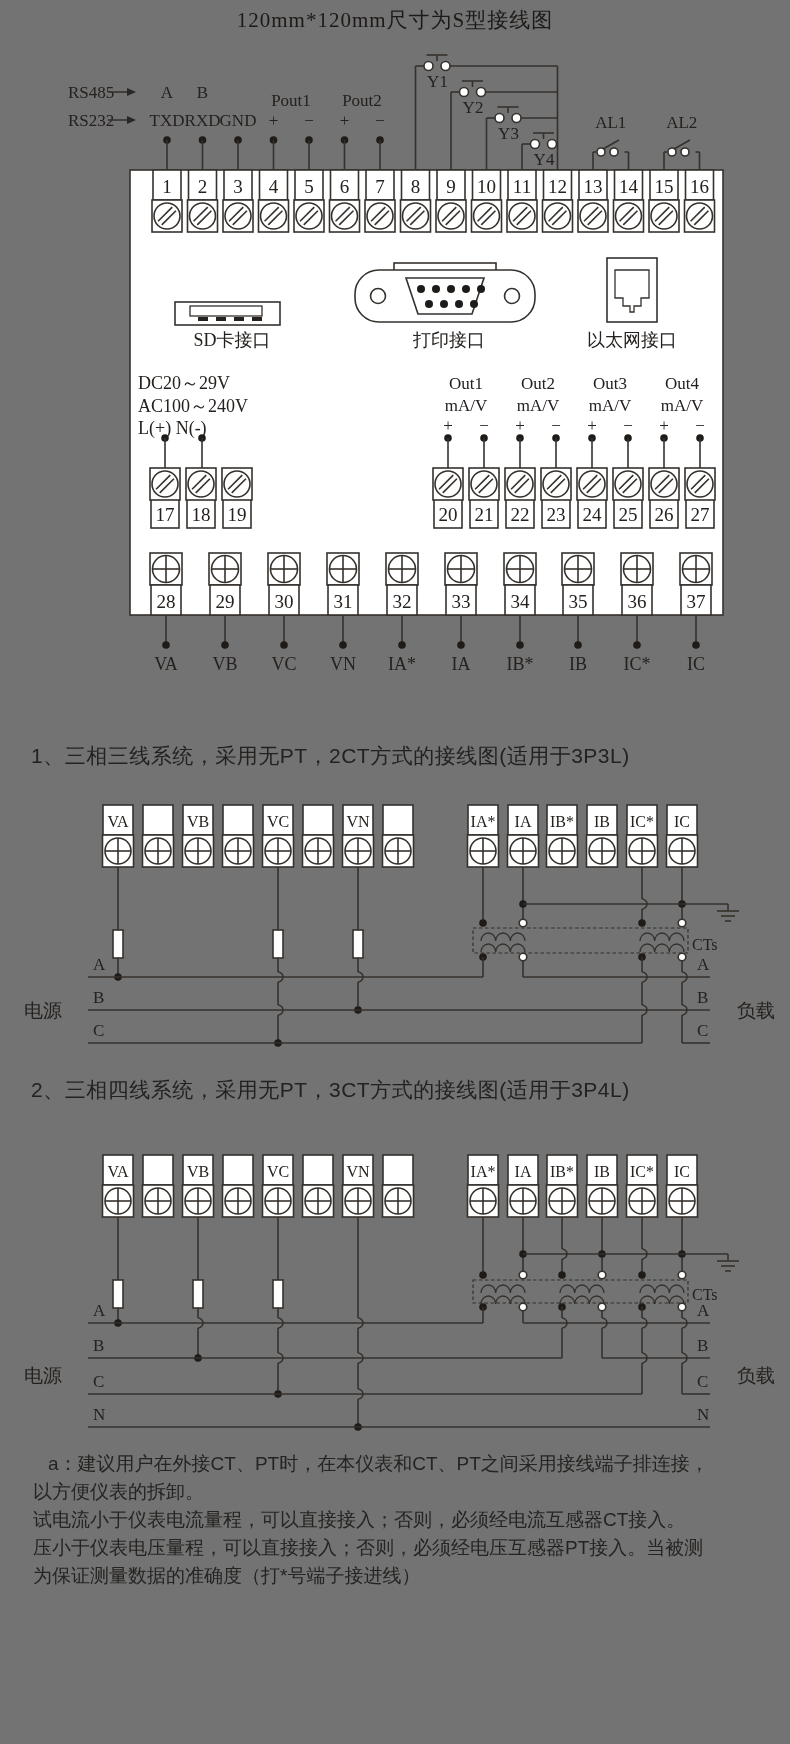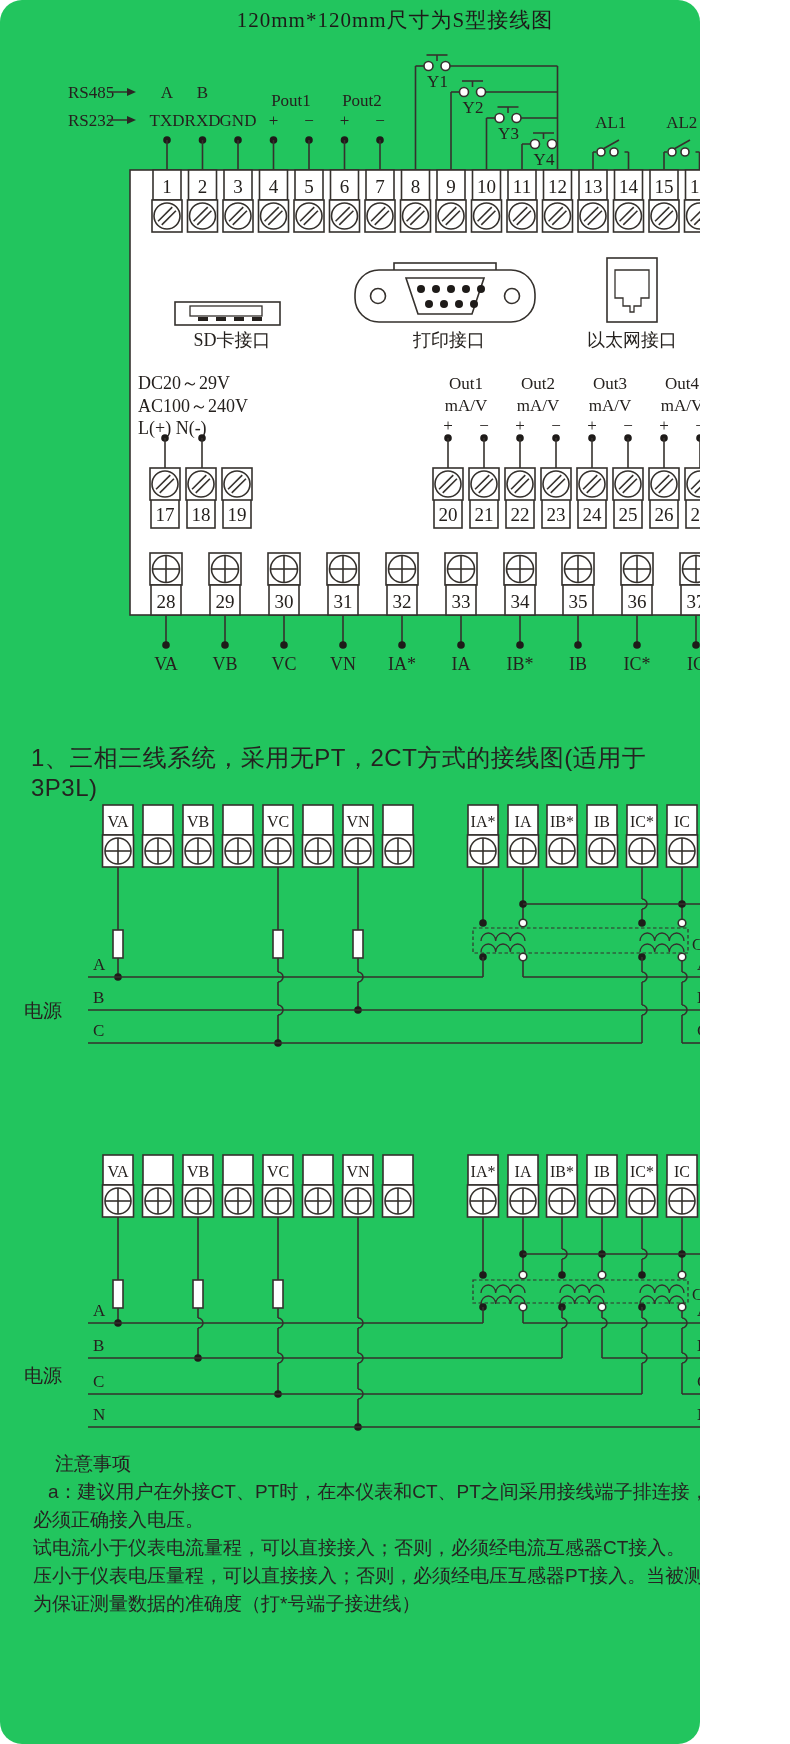--- a/index.html
+++ b/index.html
@@ -1,20 +1,20 @@
 <!DOCTYPE html>
 <html><head>
 <meta charset="utf-8">
 <style>
   html,body{margin:0;padding:0;background:#ffffff;}
-  .page{position:relative;width:700px;height:1744px;background:#22c55e;overflow:hidden;
-        font-family:"Liberation Sans",sans-serif;color:#2b2724;border-radius:22px;}
+  .page{position:relative;width:790px;height:1744px;background:#737373;overflow:hidden;
+        font-family:"Liberation Sans",sans-serif;color:#2b2724;}
   .title{position:absolute;top:6px;left:0;width:790px;text-align:center;
          font-family:"Liberation Serif",serif;font-size:21px;letter-spacing:1px;color:#1d1a18;}
-  .subhead{position:absolute;left:31px;font-size:24px;color:#242220;letter-spacing:0.5px;}
+  .subhead{position:absolute;left:31px;font-size:21px;color:#242220;letter-spacing:0.5px;}
   #h1{top:742px;} #h2{top:1076px;}
   .notes{position:absolute;left:33px;top:1450px;width:742px;font-size:19px;
          line-height:28px;color:#262422;}
   .notes .nt{padding-left:22px;}
   .notes .ind1{padding-left:15px;}
   .notes .ind0{padding-left:0;}
   svg{position:absolute;left:0;top:0;}
   .w{stroke:#35312d;stroke-width:1.6;fill:none;}
   .thin{stroke:#35312d;stroke-width:1.3;fill:none;}
   .bx{fill:#ffffff;stroke:#35312d;stroke-width:1.6;}
@@ -874,21 +874,21 @@
         <text x="697" y="1351" class="ph" text-anchor="start">B</text>
         <text x="93" y="1387" class="ph" text-anchor="start">C</text>
         <text x="697" y="1387" class="ph" text-anchor="start">C</text>
         <text x="93" y="1420" class="ph" text-anchor="start">N</text>
         <text x="697" y="1420" class="ph" text-anchor="start">N</text>
         <text x="24" y="1382" class="big" text-anchor="start">电源</text>
         <text x="737" y="1382" class="big" text-anchor="start">负载</text>
       </g>
     </svg>
   <div class="subhead" id="h1">1、三相三线系统，采用无PT，2CT方式的接线图(适用于3P3L)</div>
+  <div class="subhead" id="h2">2、三相四线系统，采用无PT，3CT方式的接线图(适用于3P4L)</div>
   <div class="notes" id="notes">
-    <div class="nt">注意事项</div>
   <div class="ind1">a：建议用户在外接CT、PT时，在本仪表和CT、PT之间采用接线端子排连接，</div>
-      <div class="ind0">必须正确接入电压。</div>
+      <div class="ind0">以方便仪表的拆卸。</div>
       <div class="ind0">试电流小于仪表电流量程，可以直接接入；否则，必须经电流互感器CT接入。</div>
       <div class="ind0">压小于仪表电压量程，可以直接接入；否则，必须经电压互感器PT接入。当被测</div>
       <div class="ind0">为保证测量数据的准确度（打*号端子接进线）</div>
     </div>
 </div>
 
 </body></html>

